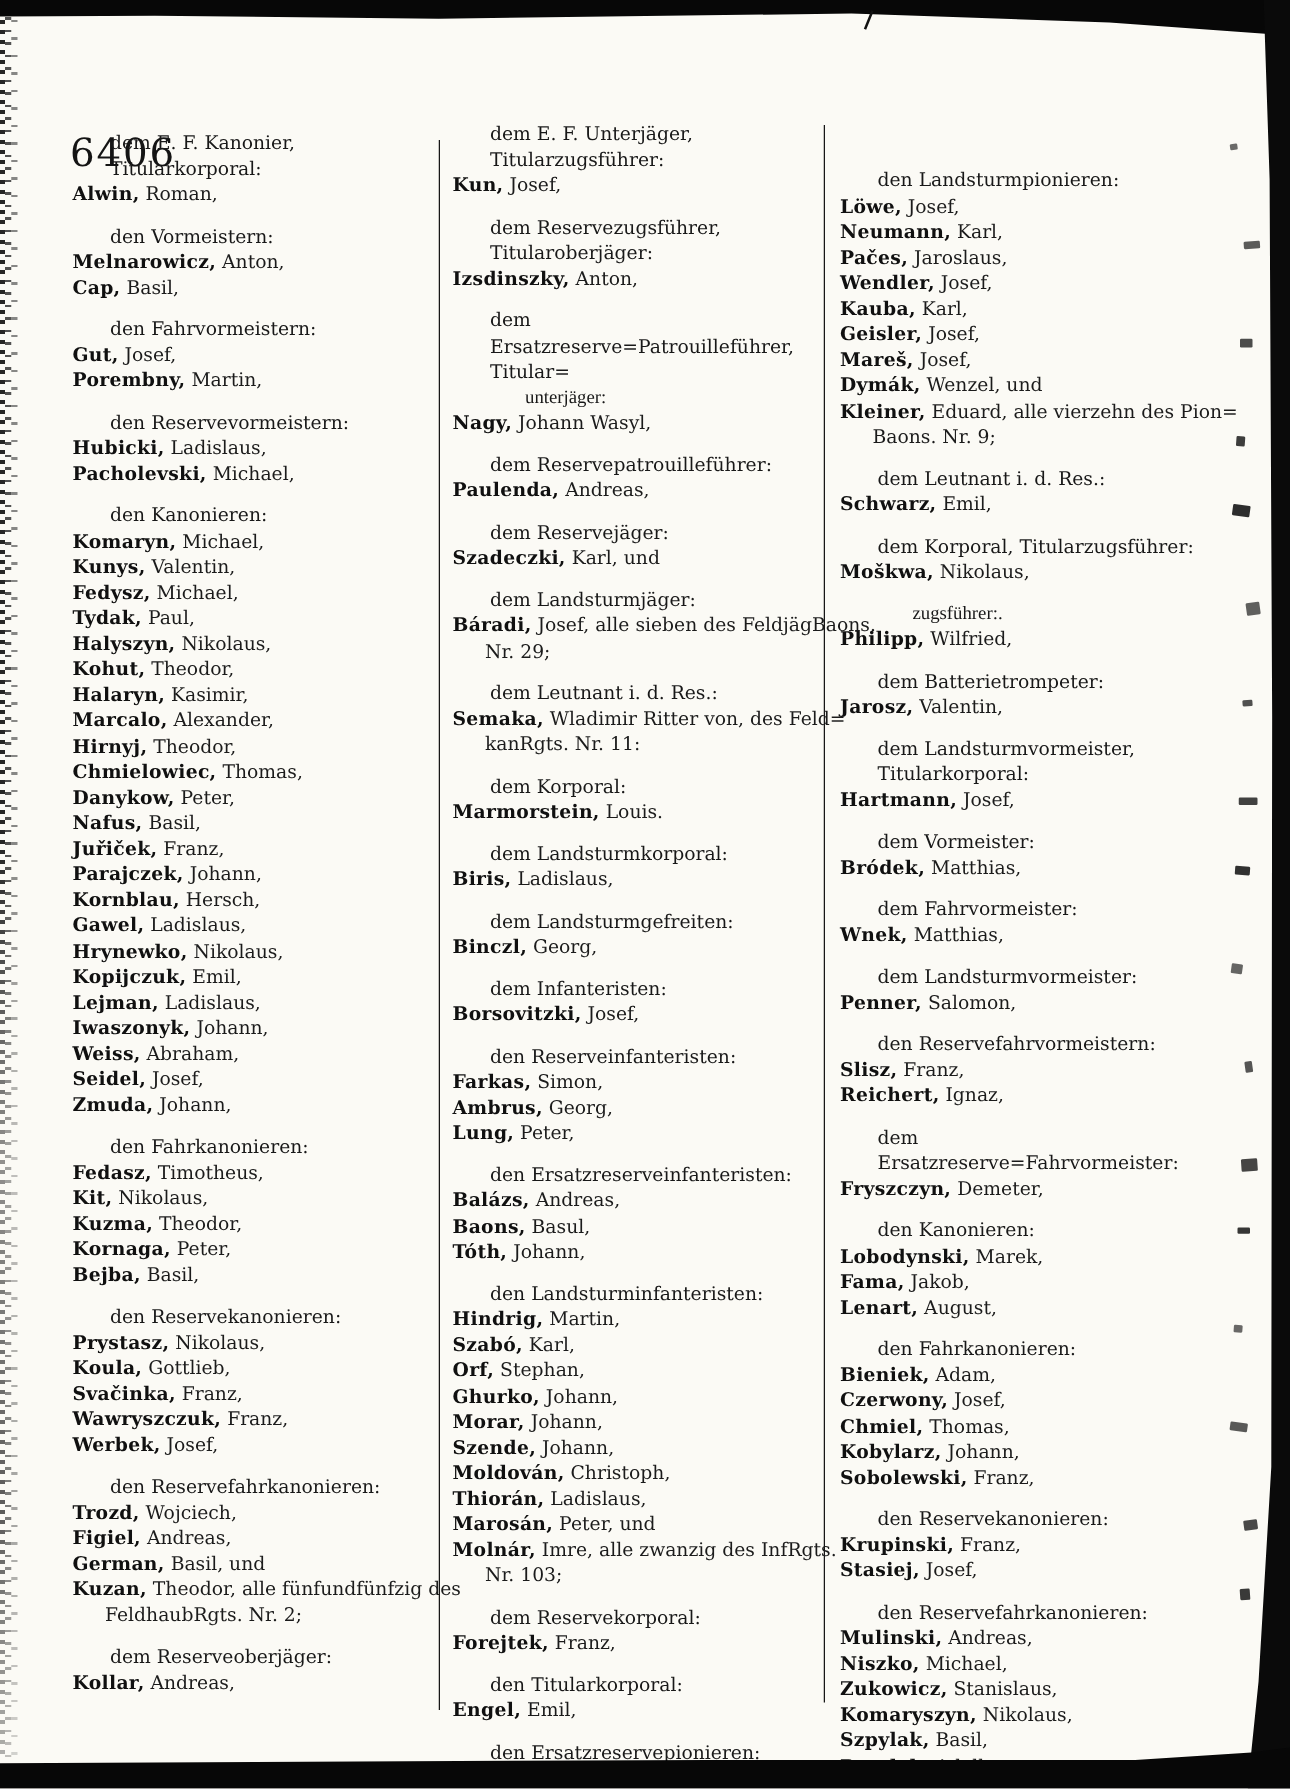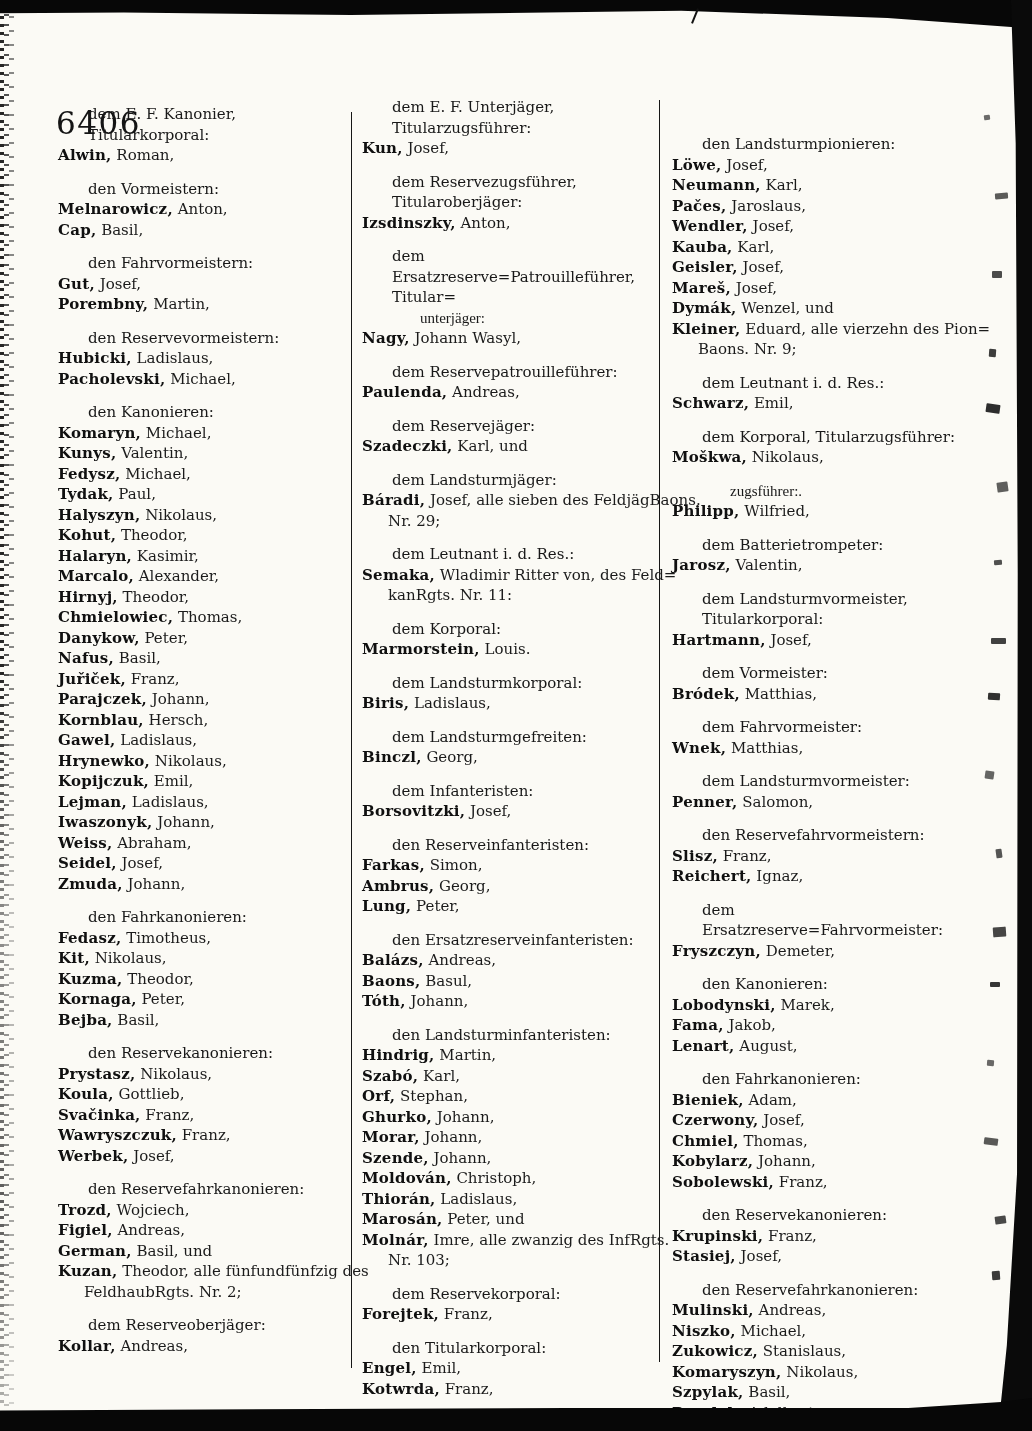--- a/index.html
+++ b/index.html
@@ -203,21 +203,20 @@
           <div class="entry"><span class="surname">Molnár,</span> Imre, alle zwanzig des InfRgts.</div>
           <div class="cont">Nr. 103;</div>
         </div>
         <div class="group">
           <div class="heading">dem Reservekorporal:</div>
           <div class="entry"><span class="surname">Forejtek,</span> Franz,</div>
         </div>
         <div class="group">
           <div class="heading">den Titularkorporal:</div>
           <div class="entry"><span class="surname">Engel,</span> Emil,</div>
-          <div class="entry"><span class="surname">Kotwrda,</span> Franz,</div>
         </div>
         <div class="group">
           <div class="heading">den Ersatzreservepionieren:</div>
         </div>
       </div>
       <div class="col" id="col3">
         <div class="group">
           <div class="heading">den Landsturmpionieren:</div>
           <div class="entry"><span class="surname">Löwe,</span> Josef,</div>
           <div class="entry"><span class="surname">Neumann,</span> Karl,</div>

